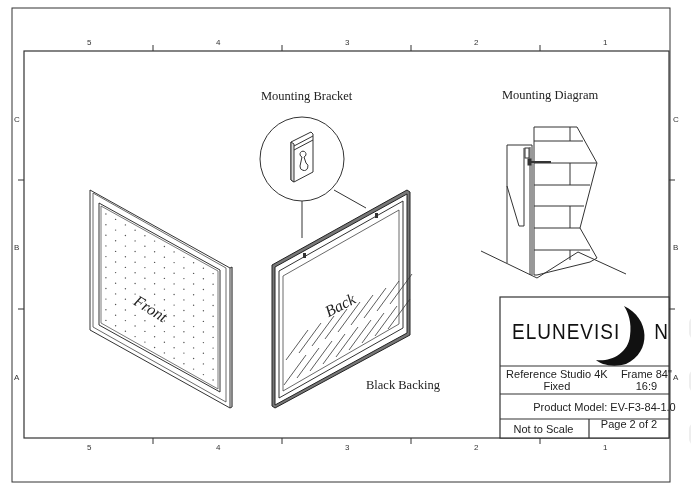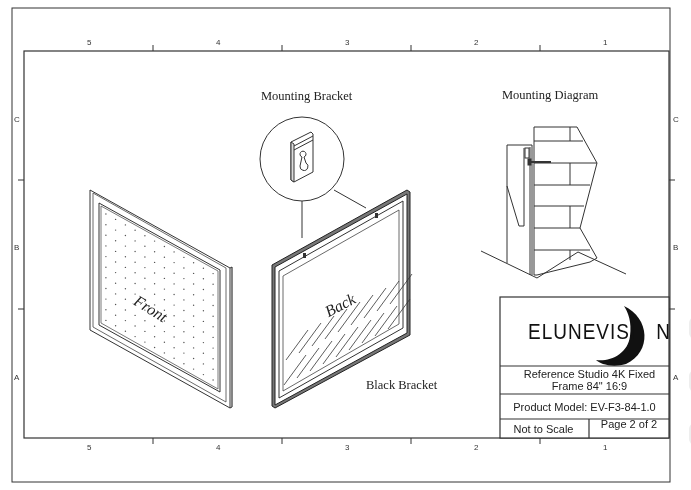--- a/index.html
+++ b/index.html
@@ -285,33 +285,33 @@
   <span class="zone" style="left:14px;top:115px">C</span>
   <span class="zone" style="left:14px;top:243px">B</span>
   <span class="zone" style="left:14px;top:373px">A</span>
 
   <span class="zone" style="left:673px;top:115px">C</span>
   <span class="zone" style="left:673px;top:243px">B</span>
   <span class="zone" style="left:673px;top:373px">A</span>
 
   <span class="label" style="left:502px;top:88px">Mounting Diagram</span>
   <span class="label" style="left:261px;top:89px">Mounting Bracket</span>
-  <span class="label" style="left:366px;top:378px">Black Bracket</span>
+  <span class="label" style="left:366px;top:378px">Black Backing</span>
 
   <span class="label" style="left:140px;top:292px;font-size:16px;font-style:italic;transform:rotate(32deg);transform-origin:left top">Front</span>
   <span class="label" style="left:322px;top:305px;font-size:16px;font-style:italic;transform:rotate(-28deg);transform-origin:left top">Back</span>
 
-  <div class="tb-cell" style="left:500px;top:297px;width:169px;height:69px;justify-content:space-between;padding-left:28px;box-sizing:border-box;font-size:19px;letter-spacing:1px;color:#111;font-weight:normal">
+  <div class="tb-cell" style="left:500px;top:297px;width:169px;height:69px;justify-content:space-between;padding-left:12px;box-sizing:border-box;font-size:19px;letter-spacing:1px;color:#111;font-weight:normal">
     <span style="transform:scaleY(1.15);display:inline-block">ELUNEVISI</span>
     <span style="margin-left:20px;transform:scaleY(1.15);display:inline-block">N</span>
   </div>
-  <div class="tb-cell" style="left:500px;top:366px;width:179px;height:28px;flex-direction:column">
+  <div class="tb-cell" style="left:500px;top:366px;width:179px;height:28px;flex-direction:row">
     <span>Reference Studio 4K Fixed</span>
     <span>Frame 84" 16:9</span>
   </div>
-  <div class="tb-cell" style="left:500px;top:394px;width:169px;height:25px">Product Model: EV-F3-84-1.0</div>
+  <div class="tb-cell" style="left:520px;top:394px;width:169px;height:25px">Product Model: EV-F3-84-1.0</div>
   <div class="tb-cell" style="left:500px;top:419px;width:87px;height:19px">Not to Scale</div>
   <div class="tb-cell" style="left:589px;top:414px;width:80px;height:19px">Page 2 of 2</div>
 
   <div class="side-tab" style="top:317px"></div>
   <div class="side-tab" style="top:370px"></div>
   <div class="side-tab" style="top:423px"></div>
 </div>
 
 </body></html>

